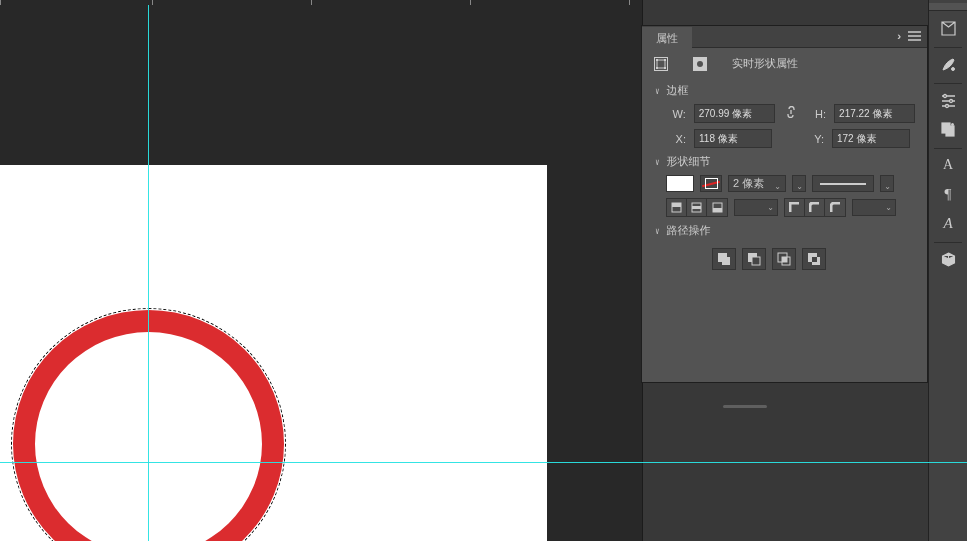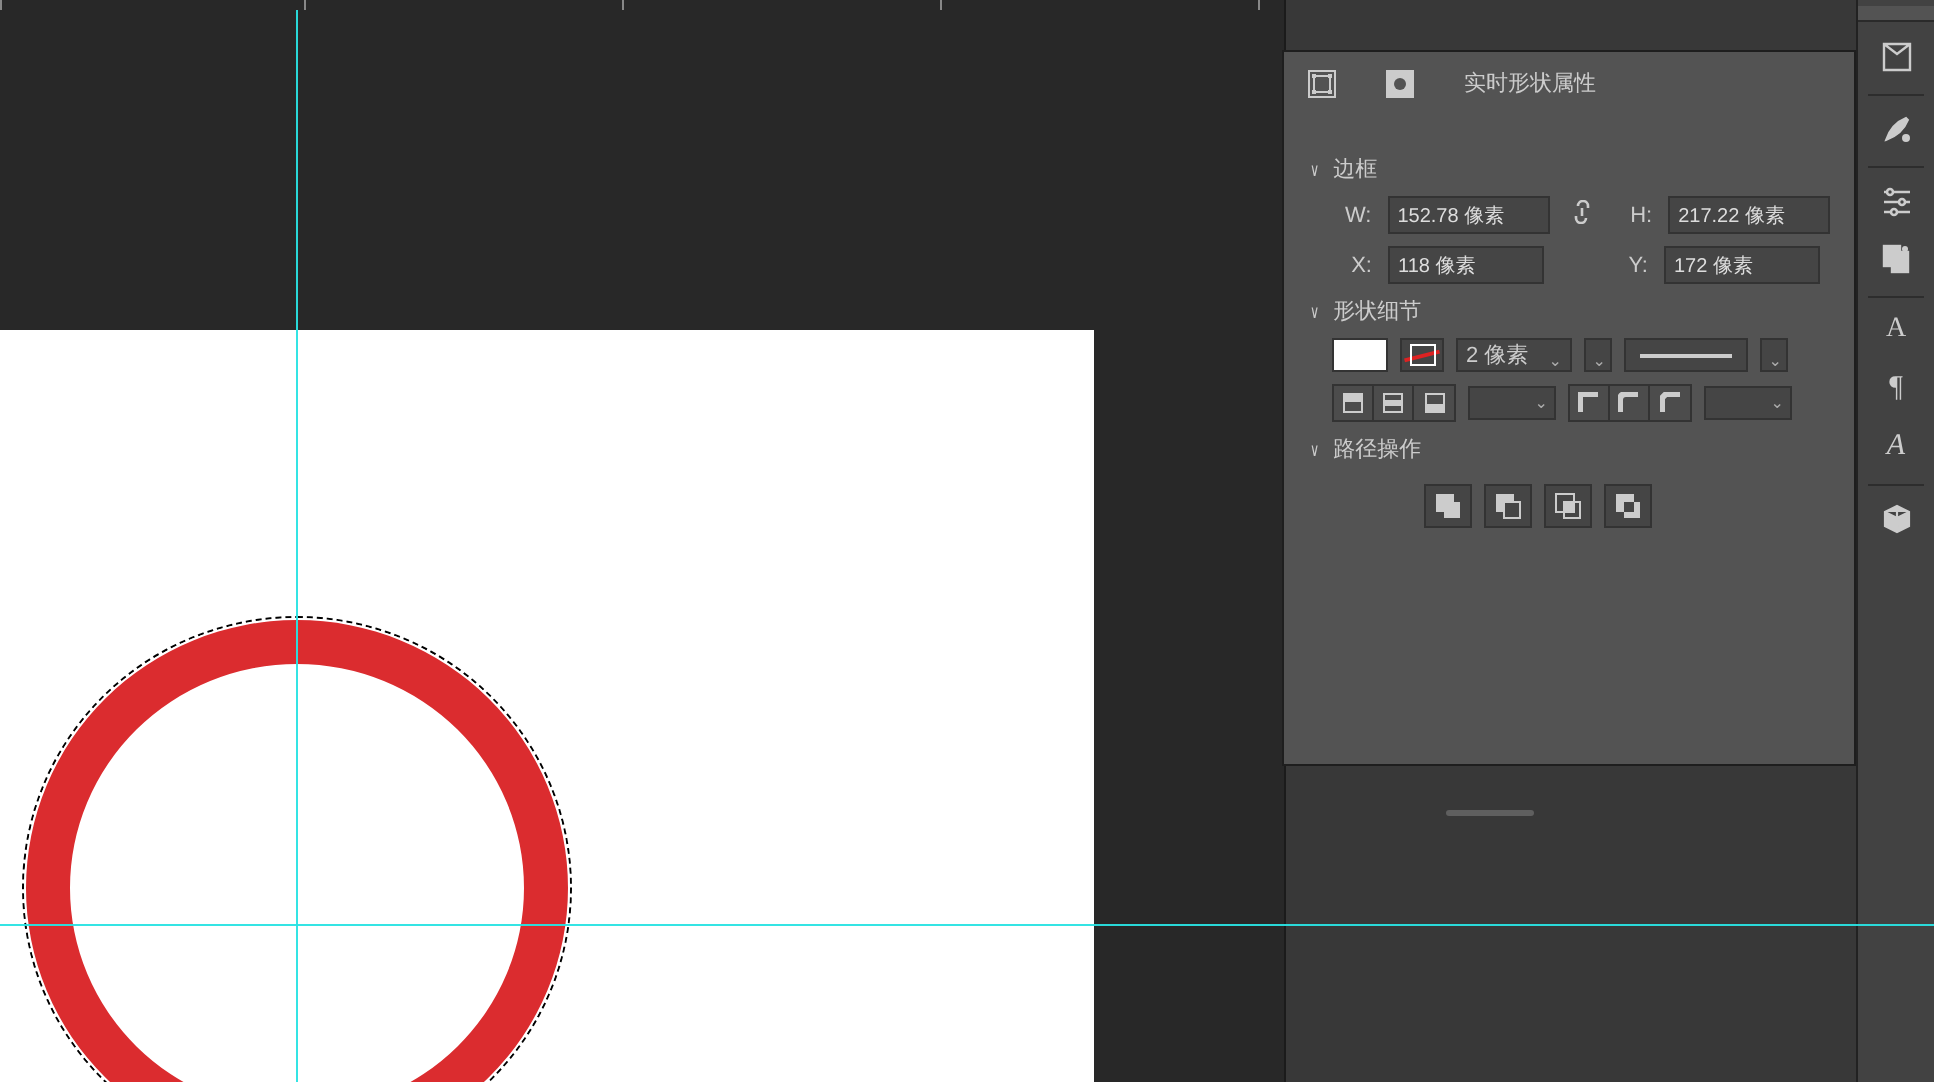--- a/index.html
+++ b/index.html
@@ -10,21 +10,21 @@
 .artboard{position:absolute;top:160px;left:0;width:547px;height:376px;background:#fff}
 .circle-shape{position:absolute;width:271px;height:268px;border:22px solid #db2c2f;border-radius:50%;top:305px;left:13px}
 .sel-ants{position:absolute;width:275px;height:272px;top:303px;left:11px;border-radius:50%;border:1px dashed #000}
 .guide-v{position:absolute;top:0;bottom:0;width:1px;background:#29e3e3;opacity:.95}
 .guide-h{position:absolute;left:0;width:967px;height:1px;background:#29e3e3;opacity:.95;z-index:3}
 .panel{position:absolute;top:25px;right:39px;width:287px;height:358px;background:#535353;border:1px solid #1e1e1e;display:flex;flex-direction:column}
 .panel-tabbar{height:22px;background:#424242;display:flex;align-items:stretch;border-bottom:1px solid #2d2d2d}
 .ptab{padding:4px 14px;background:#535353;position:relative;top:1px}
 .panel-rtabctl{margin-left:auto;display:flex;align-items:center;padding-right:6px;gap:10px;background:#424242}
 .panel-body{padding:8px 12px 0 12px;display:flex;flex-direction:column;gap:6px}
-.headline{display:flex;align-items:center;gap:25px;margin-bottom:22px}
+.headline{display:flex;align-items:center;gap:25px;margin-bottom:6px}
 .icon-sq{width:14px;height:14px;border:1px solid #ccc;display:inline-flex;align-items:center;justify-content:center}
 .sect{display:flex;align-items:center;gap:6px;font-size:11px;color:#ccc}
 .sect .chev{font-size:9px;transform:scaleX(.7)}
 .row{display:flex;align-items:center;gap:8px;margin-left:12px}
 .lbl{width:20px;text-align:right;color:#ccc}
 .inpt{background:#454545;border:1px solid #333;height:19px;width:78px;padding:0 4px;color:#ddd;font-size:10px;display:flex;align-items:center}
 .inpt-wide{width:82px}
 .link-ic{width:16px;text-align:center;color:#bbb;font-size:12px}
 .shape-row{display:flex;align-items:center;gap:6px;margin-left:12px}
 .swatch{width:28px;height:17px;background:#fff;border:1px solid #333}
@@ -67,20 +67,31 @@
 <div class="canvas-wrap">
   <div class="artboard"></div>
   <div class="circle-shape"></div>
   <div class="sel-ants"></div>
   <div class="guide-v" style="left:148px"></div>
 </div>
 <div class="guide-h" style="top:462px"></div>
 <div class="gutter"></div>
 
 <div class="panel">
+  <div class="panel-tabbar">
+    <div class="ptab">属性</div>
+    <div class="panel-rtabctl">
+      <span style="font-size:10px;letter-spacing:-3px">››</span>
+      <span>
+        <svg width="13" height="10" viewBox="0 0 13 10">
+            <path d="M0 1h13M0 5h13M0 9h13" stroke="#ccc" stroke-width="1.3"></path>
+          </svg>
+      </span>
+    </div>
+  </div>
 
   <div class="panel-body">
     <div class="headline">
       <span class="icon-sq">
         <svg width="10" height="10" viewBox="0 0 10 10">
             <rect x="1" y="1" width="8" height="8" fill="none" stroke="#ccc"></rect>
             <rect x="0" y="0" width="2" height="2" fill="#ccc"></rect>
             <rect x="8" y="0" width="2" height="2" fill="#ccc"></rect>
             <rect x="0" y="8" width="2" height="2" fill="#ccc"></rect>
             <rect x="8" y="8" width="2" height="2" fill="#ccc"></rect>
@@ -93,21 +104,21 @@
       </span>
       <span>实时形状属性</span>
     </div>
 
     <div class="sect">
         <span class="chev">∨</span>
         <span>边框</span>
       </div>
     <div class="row">
       <span class="lbl">W:</span>
-      <div class="inpt inpt-wide">152.78 像素</div>
+      <div class="inpt inpt-wide">270.99 像素</div>
       <span class="link-ic">
         <svg width="12" height="12" viewBox="0 0 12 12" fill="none" stroke="#ccc" stroke-width="1.3">
             <path d="M4 3a2.5 2.5 0 015 0v1M8 9a2.5 2.5 0 01-5 0V8M6 4v4"></path>
           </svg>
       </span>
       <span class="lbl">H:</span>
       <div class="inpt inpt-wide">217.22 像素</div>
     </div>
     <div class="row">
       <span class="lbl">X:</span>

